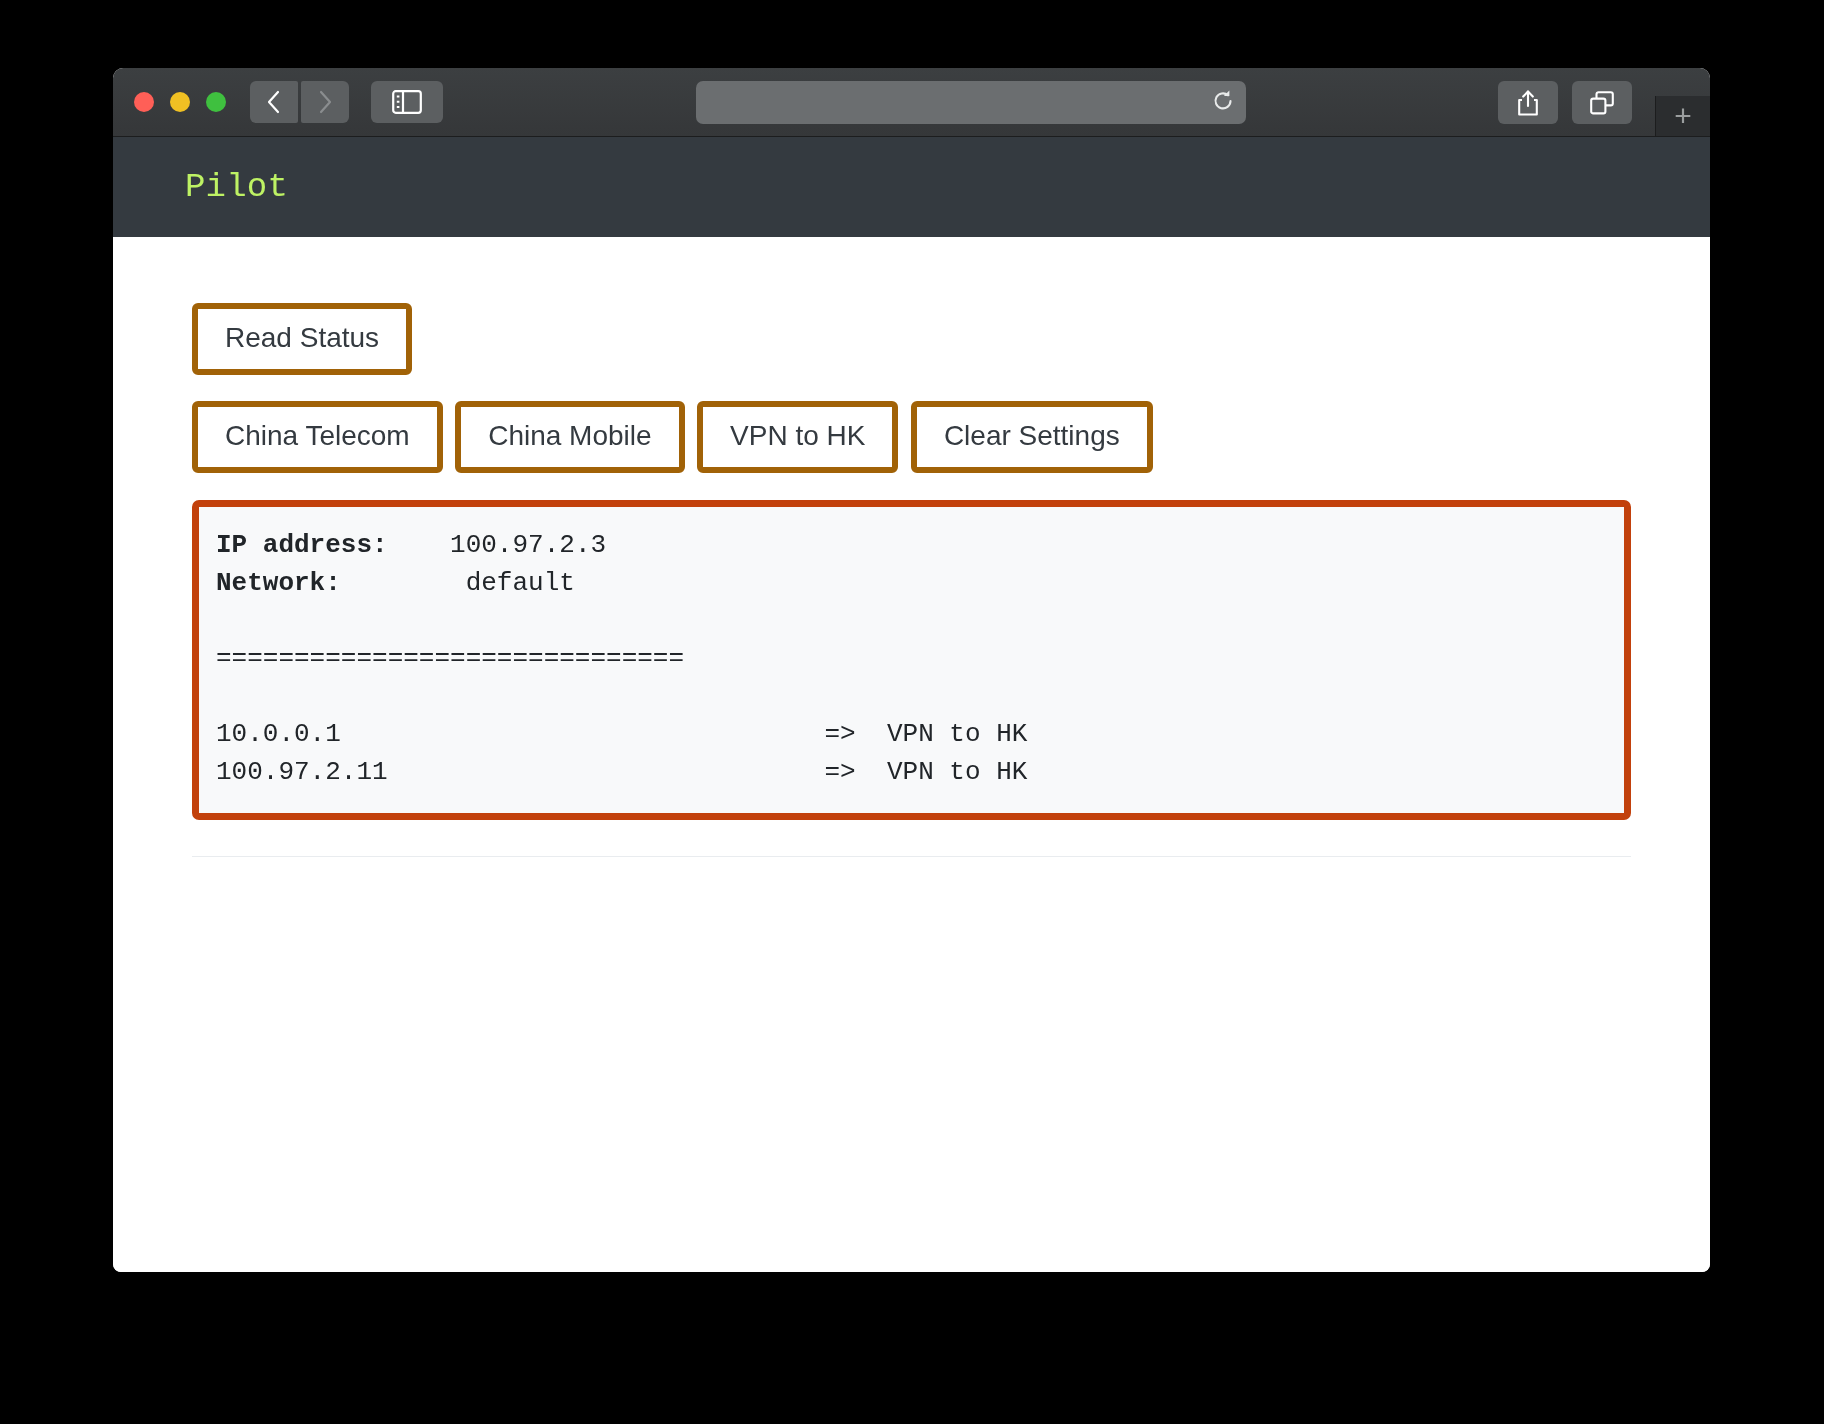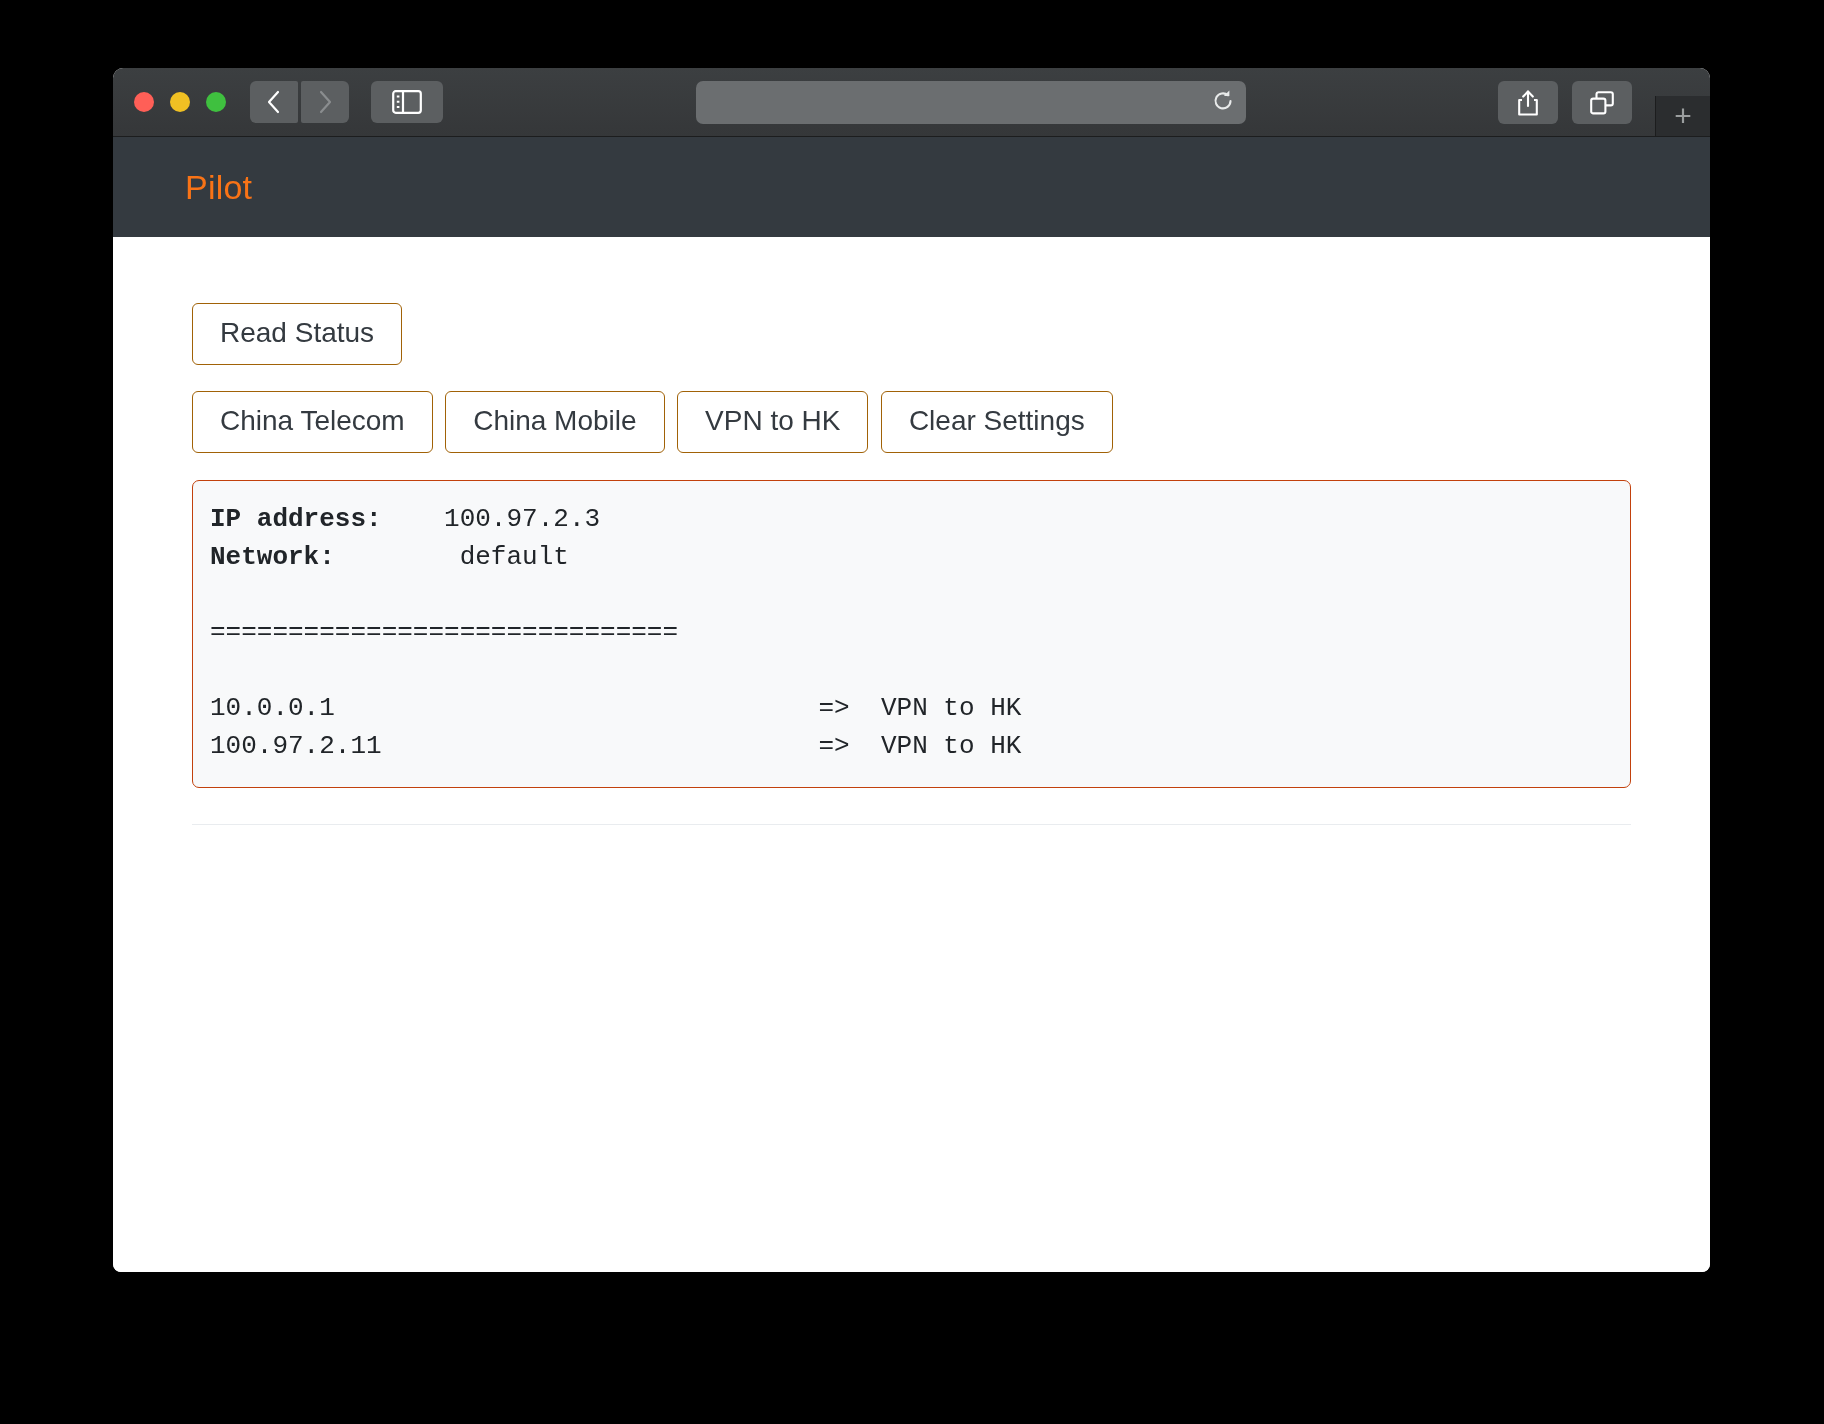--- a/index.html
+++ b/index.html
@@ -132,58 +132,59 @@
   
   .navbar {
     height: 100px;
     background: #343a40;
     display: flex;
     align-items: center;
     padding-left: 72px;
     box-sizing: border-box;
   }
   .navbar-brand {
-    color: #f97316;
+    color: #bef264;
     font-size: 34px;
     letter-spacing: 0.2px;
+    font-family: Liberation Mono, monospace;
   }
 
   
   .page {
     background: #ffffff;
     height: 1036px;
     padding: 0 0 0 0;
     box-sizing: border-box;
   }
   .container {
     padding-left: 79px;
     padding-right: 79px;
     padding-top: 66px;
   }
 
   .btn-row { margin-bottom: 0; }
   .btn-row.row-1 { margin-bottom: 26px; }
 
   .btn {
     display: inline-block;
-    border: 1px solid #a16207;
+    border: 6px solid #a16207;
     background: transparent;
     color: #343a40;
     border-radius: 6px;
     font-size: 28px;
     font-family: "Liberation Sans", sans-serif;
     padding: 13px 27px 15px 27px;
     margin-right: 8px;
     line-height: 1.15;
     cursor: pointer;
   }
 
   .output-box {
     margin-top: 27px;
-    border: 1px solid #c2410c;
+    border: 7px solid #c2410c;
     border-radius: 7px;
     background: #f8f9fa;
     padding: 20px 0 22px 17px;
     font-family: "Liberation Mono", monospace;
     font-size: 26px;
     line-height: 1.45;
     color: #212529;
     white-space: pre;
     overflow: hidden;
   }

